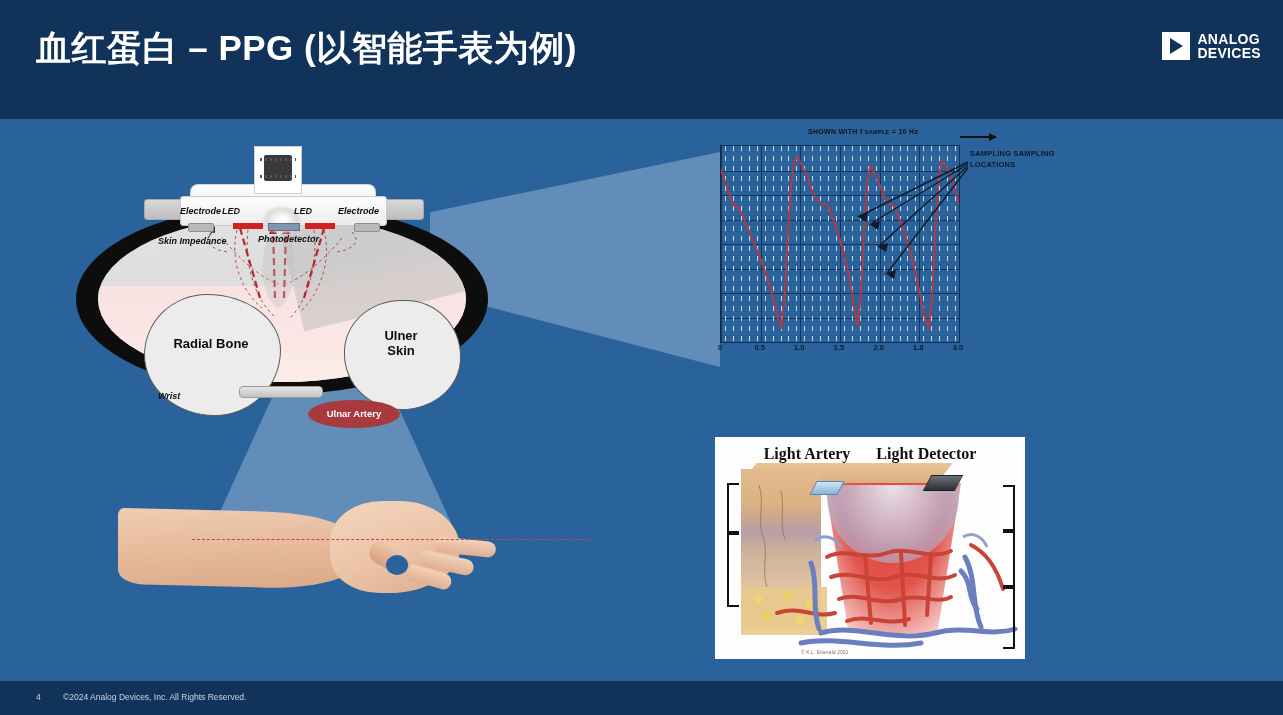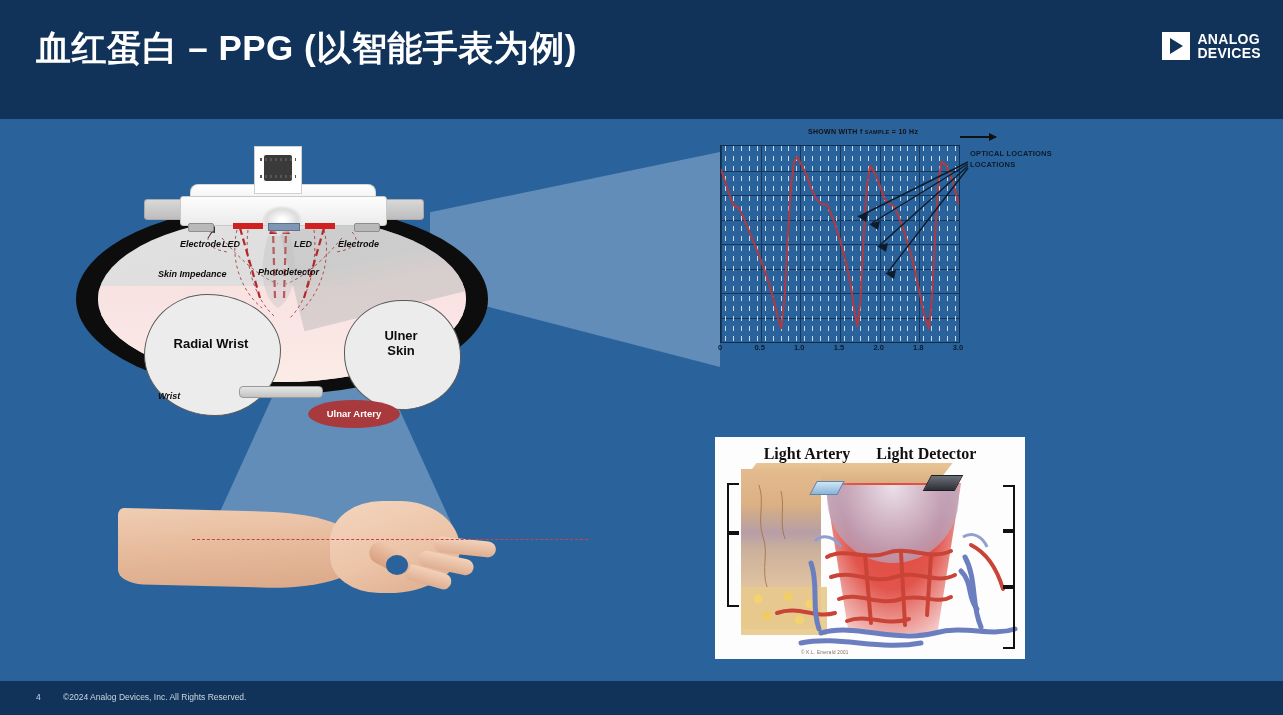--- a/index.html
+++ b/index.html
@@ -162,21 +162,21 @@
     position:absolute;top:1px;width:30px;height:6px;background:#d02020;
   }
   .led-l{left:53px;}
   .led-r{left:125px;}
   .pd-bar{
     position:absolute;left:88px;top:1px;width:30px;height:6px;
     background:#7f97b5;border:1px solid #5c728c;
   }
   .tag{
     position:absolute;font-size:9px;font-weight:bold;font-style:italic;
-    color:#0c0c0c;white-space:nowrap;margin-top:33px;
+    color:#0c0c0c;white-space:nowrap;
   }
   .tag-el-l{left:118px;top:48px;}
   .tag-el-r{left:276px;top:48px;}
   .tag-led-l{left:160px;top:48px;color:#111;}
   .tag-led-r{left:232px;top:48px;color:#111;}
   .tag-skin{left:96px;top:78px;}
   .tag-pd{left:196px;top:76px;}
 
   
   .lightpath{position:absolute;left:0;top:0;width:440px;height:250px;pointer-events:none;}
@@ -363,21 +363,21 @@
 
   <div class="cone cone-right"></div>
   <div class="cone cone-down"></div>
 
   <div class="wrist">
 
     <div class="wrist-band">
       <div class="wrist-band-inner"></div>
       <div class="bone bone-radial"></div>
       <div class="bone bone-ulner"></div>
-      <div class="bone-label lbl-radial">Radial Wrist</div>
+      <div class="bone-label lbl-radial">Radial Bone</div>
       <div class="bone-label lbl-ulner">
         <div>Ulner</div>
         <div>Skin</div>
       </div>
       <div class="bone-label lbl-wrist">Wrist</div>
       <div class="artery">
         <span>Ulnar Artery</span>
       </div>
     </div>
 
@@ -518,21 +518,21 @@
         <div class="xtick" style="left: 0px;">0</div>
         <div class="xtick" style="left: 39.6667px;">0.5</div>
         <div class="xtick" style="left: 79.3333px;">1.0</div>
         <div class="xtick" style="left: 119px;">1.5</div>
         <div class="xtick" style="left: 158.667px;">2.0</div>
         <div class="xtick" style="left: 198.333px;">1.8</div>
         <div class="xtick" style="left: 238px;">3.0</div>
       </div>
 
     <div class="osl-label">
-      <div>OPTICAL LOCATIONS</div>
+      <div>SAMPLING SAMPLING</div>
       <div>LOCATIONS</div>
     </div>
 
     <svg class="arrows-svg" viewBox="0 0 330 240">
       <g stroke="#0d1b2a" stroke-width="1.4" fill="none">
         <path d="M256 34 L148 88"></path>
         <path d="M256 36 L160 95"></path>
         <path d="M256 38 L168 117"></path>
         <path d="M256 40 L176 144"></path>
       </g>

